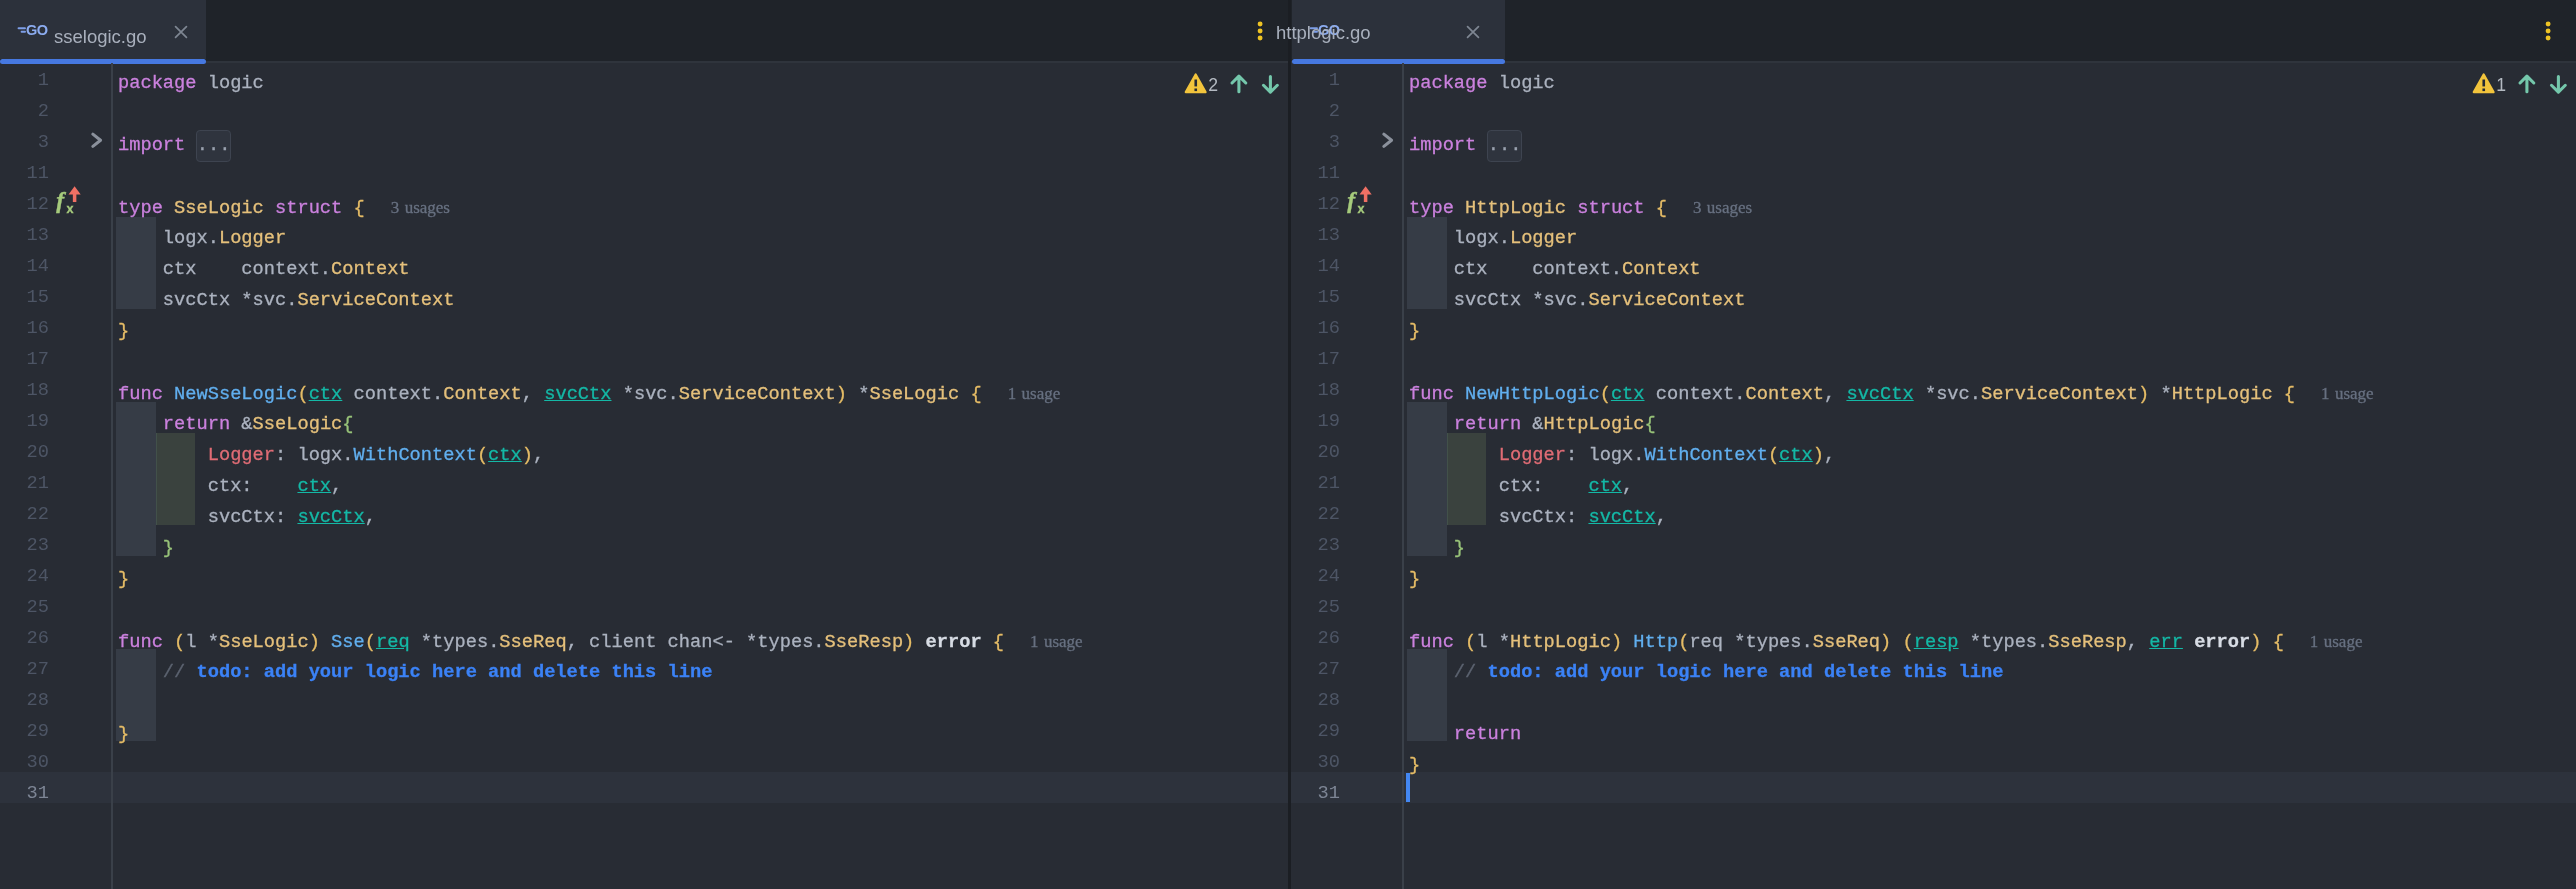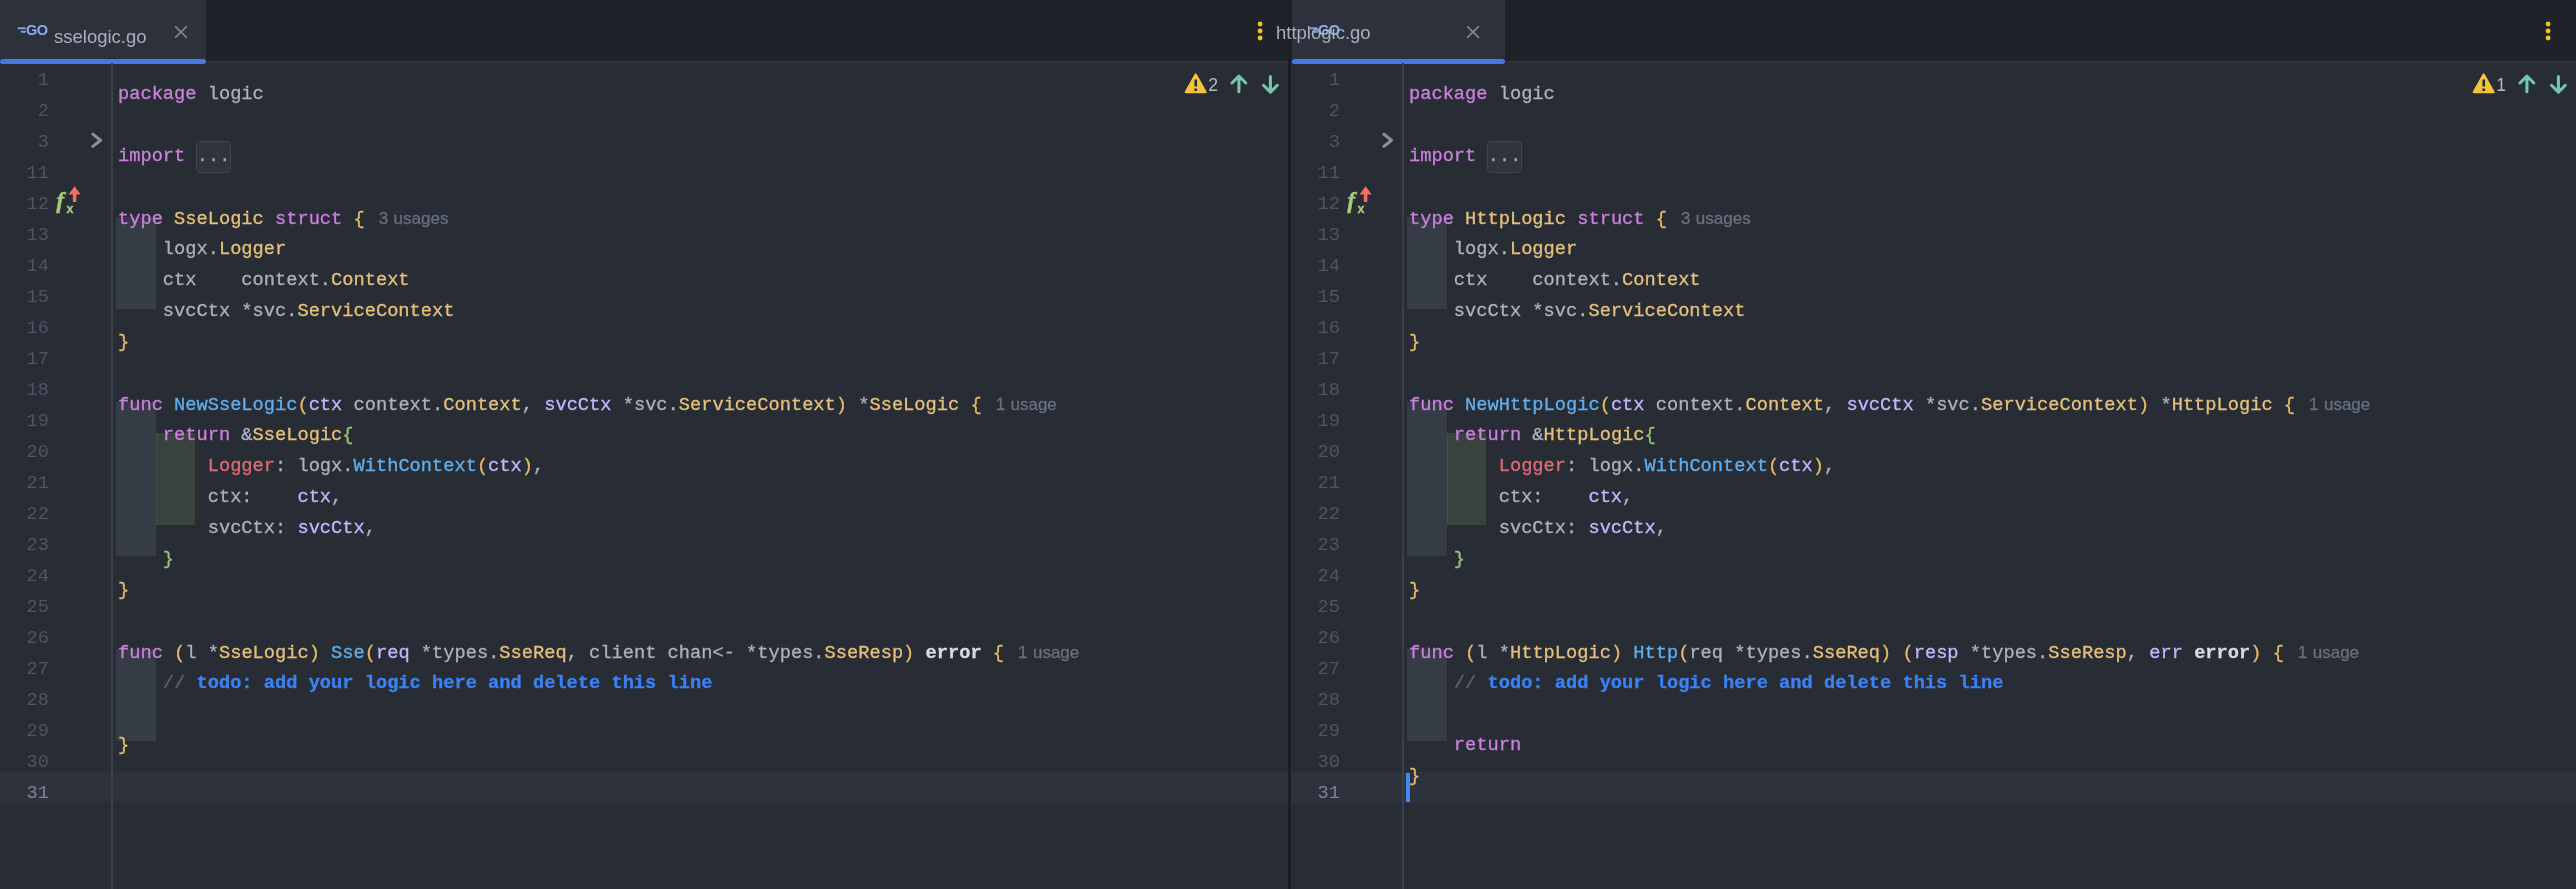--- a/index.html
+++ b/index.html
@@ -1,27 +1,27 @@
 <!DOCTYPE html>
 <html style="font-size:12.3px"><head><meta charset="utf-8"><style>
 * { margin:0; padding:0; box-sizing:border-box; }
 html,body { width:2576px; height:889px; background:#282c34; overflow:hidden; }
 #root { position:relative; width:2068px; height:889px; font-family:"Liberation Mono", monospace; }
 .abs { position:absolute; }
 .r { height:31px; line-height:31px; white-space:pre; }
 .codecol { font-size:18.7px; color:#abb2bf; -webkit-text-stroke:0.3px; }
-.codecol .r { position:relative; top:16px; }
+.codecol .r { position:relative; top:5px; }
 .numcol { font-size:18.7px; color:#4d5565; text-align:right; }
 .numcol .r { position:relative; top:2.3px; }
 .numact { color:#7d8595; }
 .kw { color:#cb81de; } .ty { color:#e5c07b; } .b1 { color:#e5bc66; }
-.gr { color:#98c379; } .fn { color:#61afef; } .pa { color:#c4b5fd; }
+.gr { color:#98c379; } .fn { color:#61afef; } .pa { color:#14b8a6;text-decoration:underline; }
 .fi { color:#e06c75; } .d { color:#abb2bf; } .cm { color:#5c6370; }
 .todo { color:#3b82f6;font-weight:bold; } .err { color:#d7dce4; font-weight:bold; }
-.inlay { font-family:Liberation Sans, sans-serif; font-size:17px; color:#677080; margin-left:14px; }
+.inlay { font-family:Liberation Serif, serif; font-size:17px; color:#677080; margin-left:26px; }
 .inlay .iw { margin-left:5.4px; }
 .fold { display:inline-block; overflow:hidden; background:#2f343e; border:0.8px solid #3e4450; border-radius:3.9px;
   color:#9ba3b0; line-height:29px; height:32px; padding:0; margin:0 -0.8px; vertical-align:-11.6px; }
 .tabtx { font-family:"Liberation Sans", sans-serif; font-size:18.5px; color:#a9b0bd; }
 </style></head><body>
 <div id="root">
 <div class="abs" style="left:0px;top:0;width:1288px;height:62px;background:#1f2329"></div>
     <div class="abs" style="left:0px;top:61px;width:1288px;height:2.3px;background:#2f343c"></div>
     <div class="abs" style="left:0px;top:0;width:206px;height:59px;background:#2c313b"></div>
     <div class="abs" style="left:0px;top:59px;width:206px;height:5.4px;border-radius:2.7px;background:#4678e0"></div>

